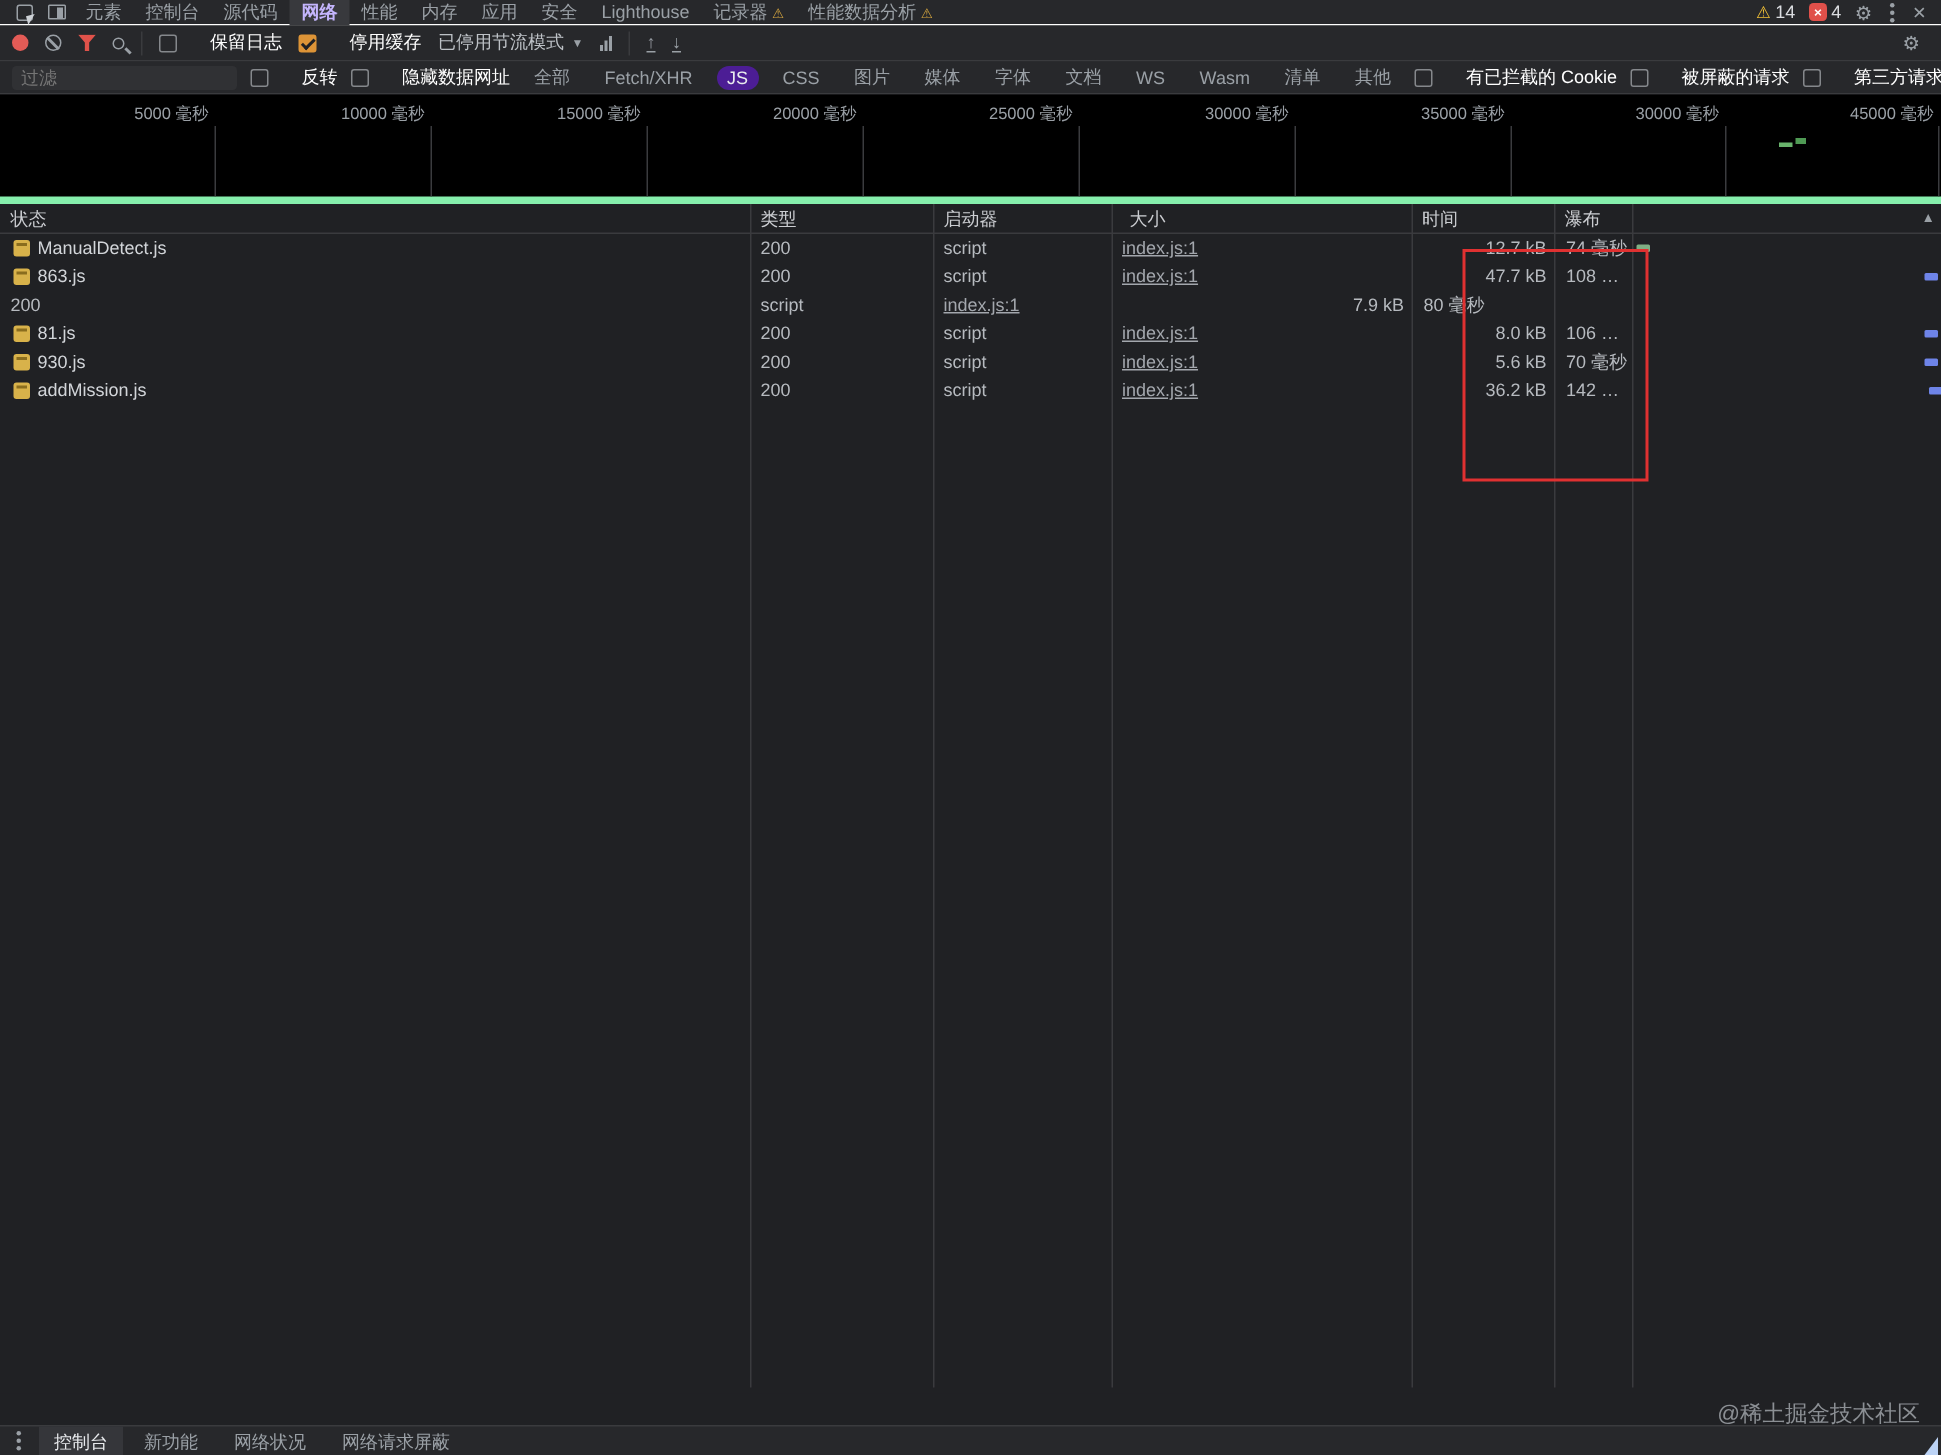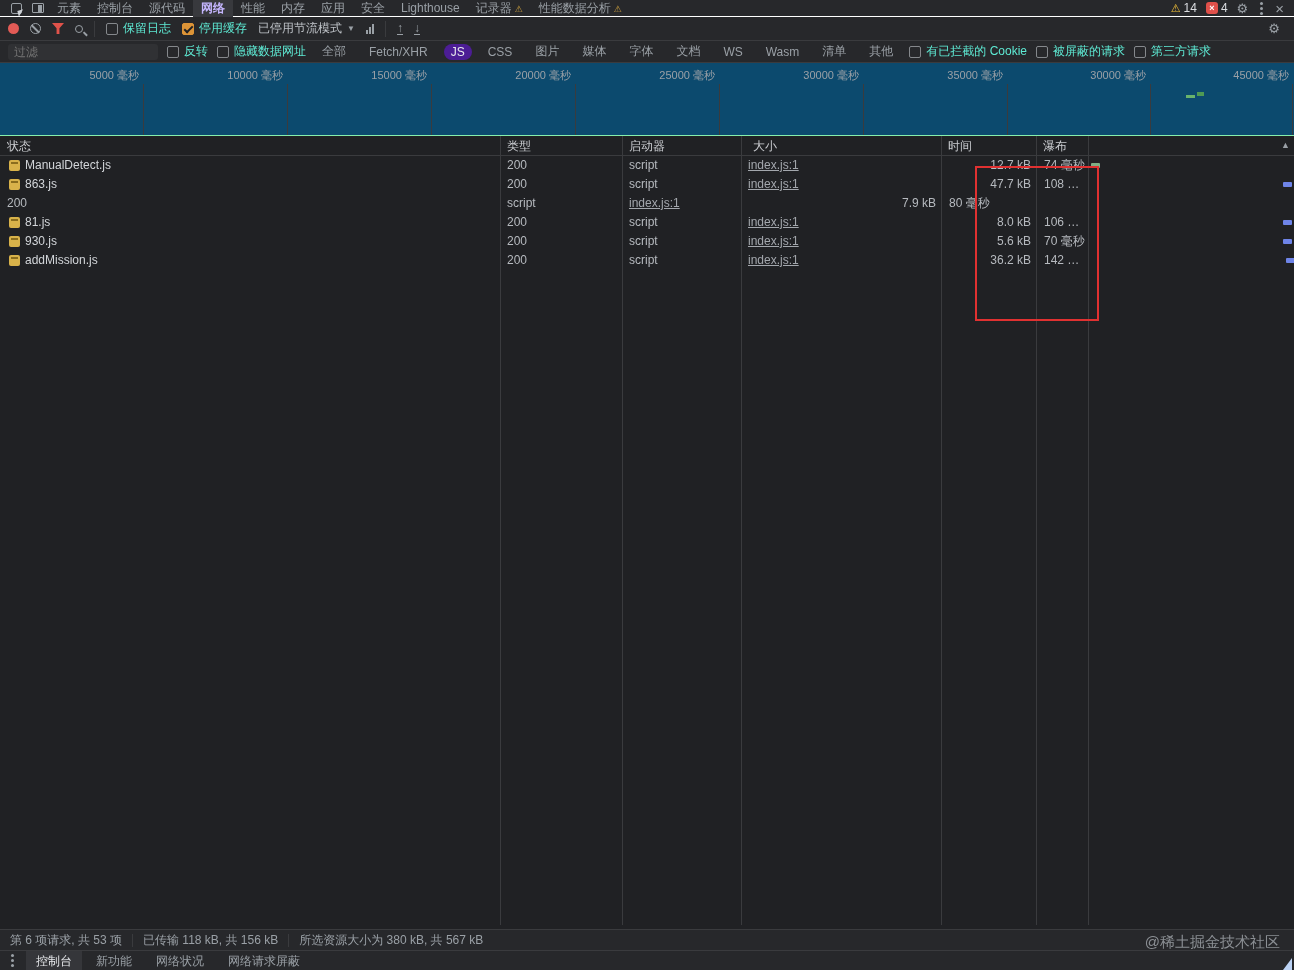--- a/index.html
+++ b/index.html
@@ -40,21 +40,21 @@
   .btn-record{ width:11px; height:11px; border-radius:50%; background:#e35b56; }
   .btn-clear{ width:11px; height:11px; border-radius:50%; border:1.5px solid #9aa0a6; position:relative; }
   .btn-clear::after{ content:""; position:absolute; left:-1px; top:4px; width:11px; height:1.5px;
                      background:#9aa0a6; transform:rotate(45deg); }
   .icon-funnel{ width:12px; height:11px; background:#e0524a;
     clip-path:polygon(0 0,100% 0,62% 48%,62% 100%,38% 100%,38% 48%); }
   .icon-search{ width:8px; height:8px; border:1.5px solid #9aa0a6; border-radius:50%; position:relative; }
   .icon-search::after{ content:""; position:absolute; left:7px; top:7px; width:5px; height:1.5px;
                        background:#9aa0a6; transform:rotate(45deg); }
   .divider{ width:1px; height:16px; background:#3a3b3e; }
-  .cb-wrap{ display:flex; align-items:center; gap:5px; white-space:nowrap; color:#5eead4;justify-content:space-between; }
+  .cb-wrap{ display:flex; align-items:center; gap:22px; white-space:nowrap; color:#ffffff;justify-content:space-between; }
   .cb{ width:12px; height:12px; border:1px solid #85888c; border-radius:2px; position:relative; background:transparent; flex:none; }
   .cb.checked{ background:#dd9437; border-color:#dd9437; }
   .cb.checked::after{ content:""; position:absolute; left:3px; top:0px; width:3px; height:7px;
     border:solid #202124; border-width:0 2px 2px 0; transform:rotate(45deg); }
   .select-like{ display:flex; align-items:center; gap:5px; color:#bdc1c6; white-space:nowrap; }
   .chev{ font-size:8px; color:#9aa0a6; }
   .icon-signal{ display:flex; align-items:flex-end; gap:1px; height:11px; }
   .icon-signal i{ display:block; width:2px; background:#9aa0a6; }
   .icon-signal i:nth-child(1){ height:4px; } .icon-signal i:nth-child(2){ height:7px; }
   .icon-signal i:nth-child(3){ height:10px; }
@@ -63,21 +63,21 @@
 
   
   #filterbar{ top:41px; height:22px; background:#27282b; border-bottom:1px solid #3a3b3e;
               display:flex; align-items:center; padding:0 8px; gap:9px; }
   #filter-input{ width:150px; height:16px; background:#303134; border:0; border-radius:3px;
                  color:#9aa0a6; font-size:12px; padding:0 6px; font-family:"Liberation Sans",sans-serif; }
   .chip{ padding:1px 7px; border-radius:9px; color:#9aa0a6; white-space:nowrap; }
   .chip.selected{ background:#4c1d95; color:#e8eaed; }
 
   
-  #overview{ top:63px; height:73px; background:#0c4a6e; border-bottom:1px solid #86efac; overflow:hidden; }
+  #overview{ top:63px; height:73px; background:#000000; border-bottom:5px solid #86efac; overflow:hidden; }
   .tick-label{ position:absolute; top:5px; width:84px; text-align:right; font-size:11px; color:#9aa0a6; white-space:nowrap; }
   .tick-line{ position:absolute; top:21px; bottom:0; width:1px; background:#3a3b3e; }
   .activity{ position:absolute; background:#69b36c; }
 
   
   #table{ top:136px; height:793px; background:#202124; }
   .col-sep{ position:absolute; top:0; bottom:4px; width:1px; background:#3a3b3e; }
   .grid-row{ display:grid; grid-template-columns:500px 122px 119px 200px 95px 52px 206px; height:19px; line-height:19px; }
   #thead{ height:20px; line-height:20px; border-bottom:1px solid #3a3b3e; color:#cbcdd1;
           display:grid; grid-template-columns:500px 122px 119px 200px 95px 52px 206px; }
@@ -337,27 +337,20 @@
     <span class="col-sep" style="left:741px;"></span>
     <span class="col-sep" style="left:941px;"></span>
     <span class="col-sep" style="left:1036px;"></span>
     <span class="col-sep" style="left:1088px;"></span>
 
     <span class="scroll-up">▲</span>
 
     <div id="annotation"></div>
   </div>
 
-  <div id="summary" class="band">
-    <span>第 6 项请求, 共 53 项</span>
-    <span class="sum-sep"></span>
-    <span>已传输 118 kB, 共 156 kB</span>
-    <span class="sum-sep"></span>
-    <span>所选资源大小为 380 kB, 共 567 kB</span>
-  </div>
 
   <div id="drawer" class="band">
     <span class="vdots" style="margin-right:8px;"></span>
     <span class="dtab selected">控制台</span>
     <span class="dtab">新功能</span>
     <span class="dtab">网络状况</span>
     <span class="dtab">网络请求屏蔽</span>
   </div>
 
   <div id="watermark">@稀土掘金技术社区</div>

